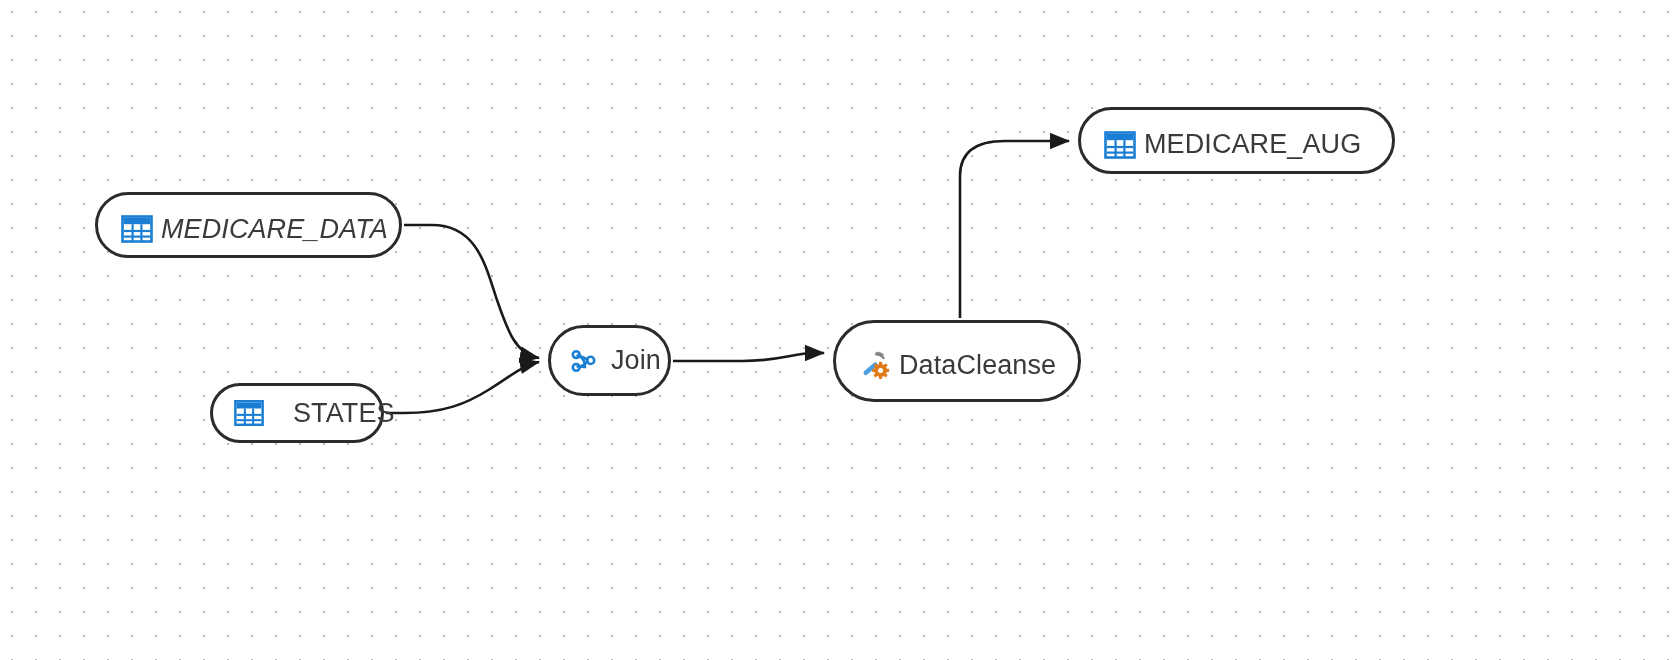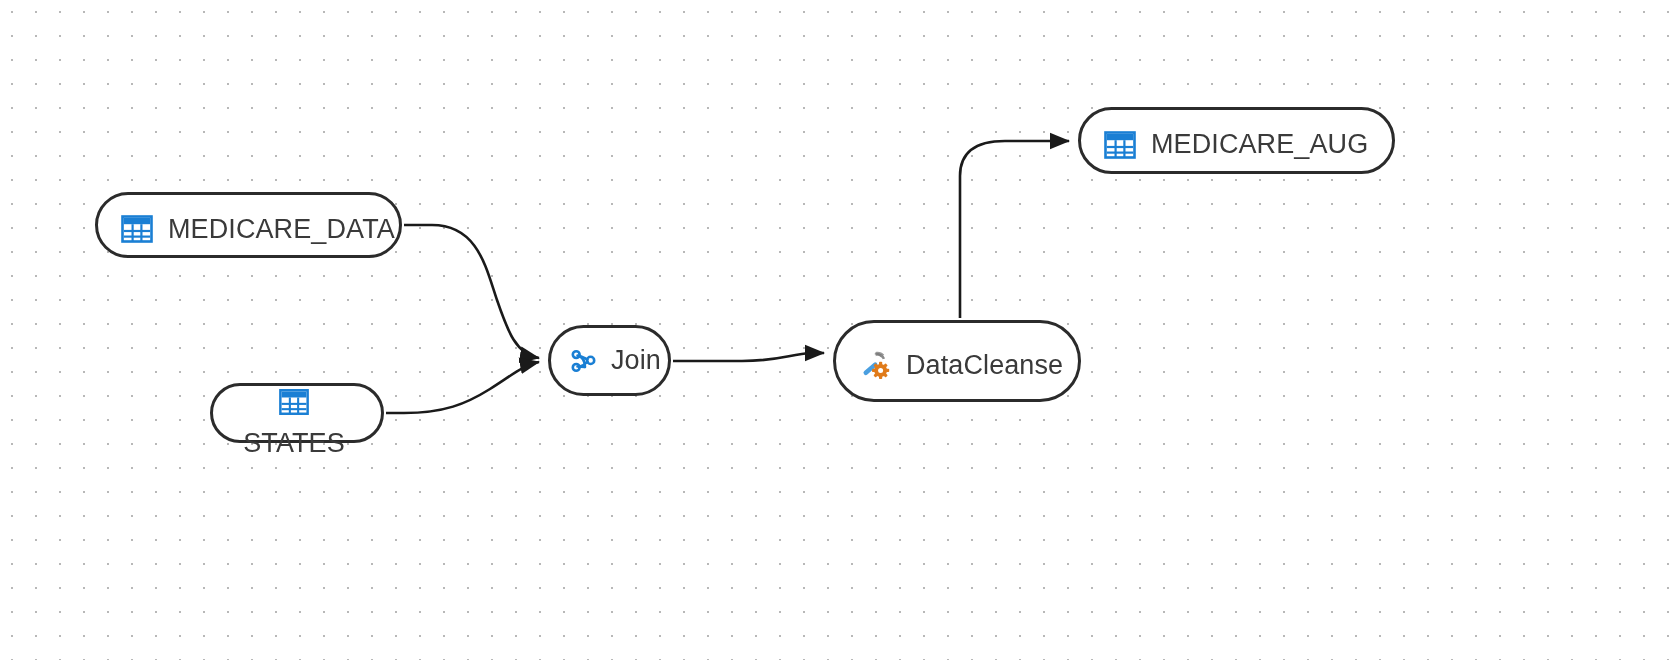--- a/index.html
+++ b/index.html
@@ -28,43 +28,43 @@
   }
   .node {
     position: absolute;
     display: flex;
     align-items: center;
     box-sizing: border-box;
     background: #ffffff;
     border: 3px solid #2b2b2b;
     border-radius: 999px;
     padding: 8px 26px 0 22px;
-    gap: 14px;
+    gap: 7px;
     white-space: nowrap;
     z-index: 5;
   }
   .node-label {
     font-size: 27px;
     color: #3a3a3a;
     letter-spacing: 0.1px;
     line-height: 1;
   }
   .node-icon {
     flex: 0 0 auto;
     display: block;
   }
   
-  #node-medicare-data { left: 95px;   top: 192px; width: 307px; height: 66px; }
+  #node-medicare-data { left: 95px;   top: 192px; width: 307px; height: 66px; font-style: italic; }
   #node-states        { left: 210px;  top: 383px; width: 174px; height: 60px; }
   #node-join          { left: 548px;  top: 325px; width: 123px; height: 71px; }
   #node-datacleanse   { left: 833px;  top: 320px; width: 248px; height: 82px; }
   #node-medicare-aug  { left: 1078px; top: 107px; width: 317px; height: 67px; }
 
   #node-join    { padding: 0 24px 0 18px; gap: 12px; }
-  #node-states  { padding: 0 26px 0 20px; gap: 12px; flex-direction: column; }
+  #node-states  { padding: 0 26px 0 20px; gap: 28px; }
 </style>
 </head>
 <body>
 
 <div id="canvas">
 
   <svg id="edge-layer" width="1672" height="660" viewBox="0 0 1672 660">
     <defs>
       <marker id="arrowhead" markerWidth="9" markerHeight="9" refX="7.4" refY="3.4" orient="auto" markerUnits="strokeWidth">
         <path d="M0,0.2 L7.8,3.4 L0,6.6 Z" fill="#1a1a1a"></path>

